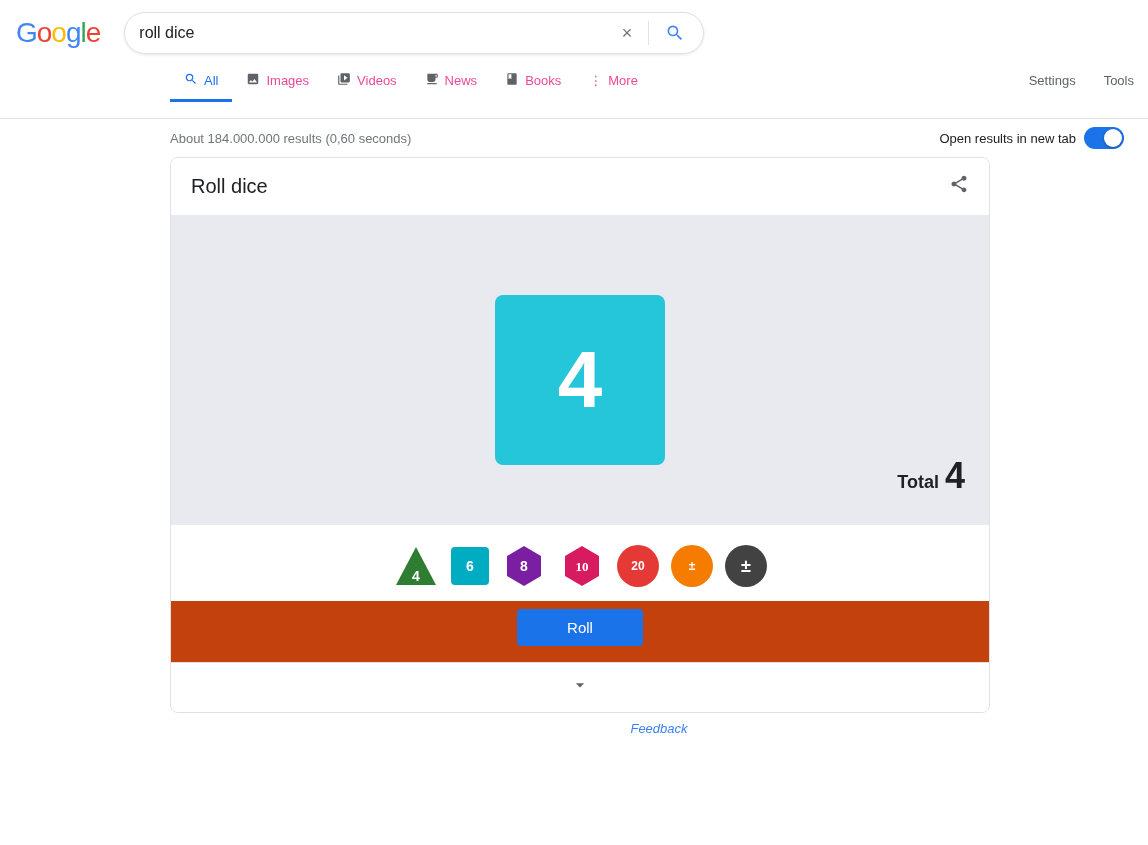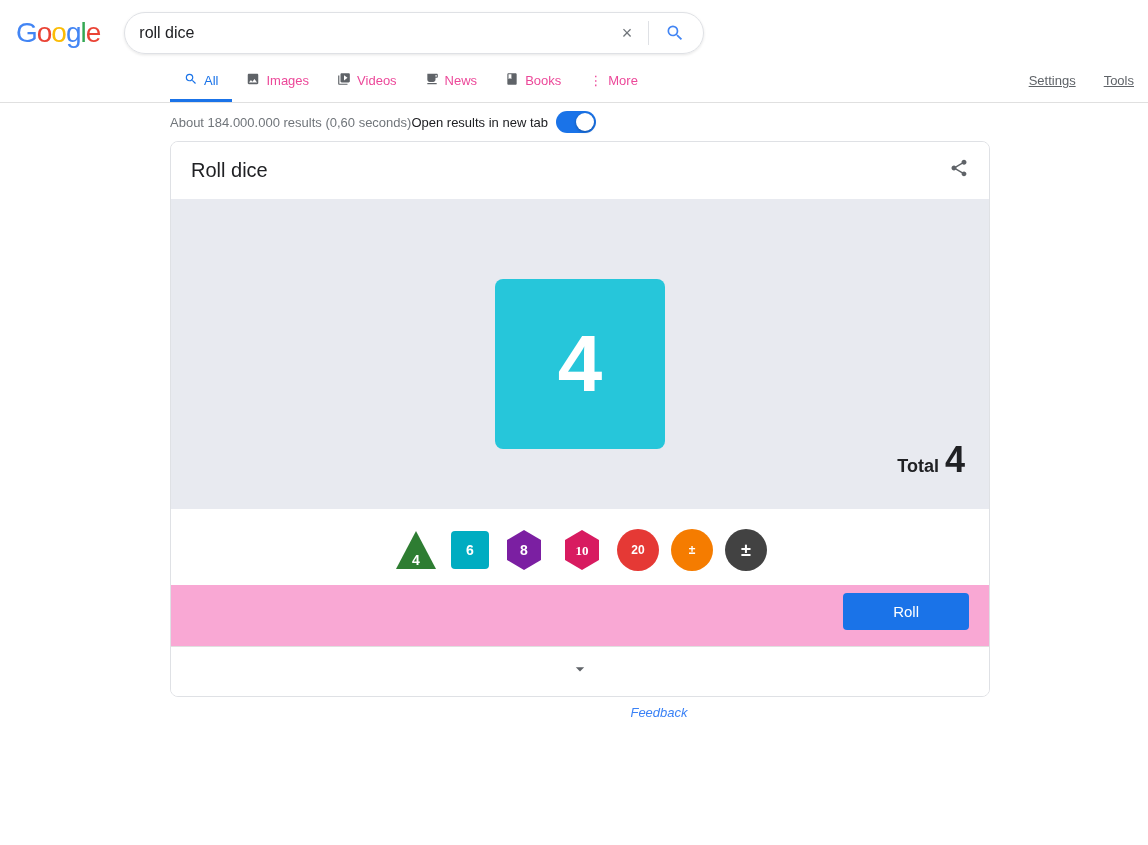--- a/index.html
+++ b/index.html
@@ -76,21 +76,21 @@
       font-size: 20px;
       display: flex;
       align-items: center;
       padding: 0 4px;
     }
 
     
     .nav-tabs {
       display: flex;
       align-items: center;
-      padding: 0 0 0 170px;
+      padding: 0 0 16px 170px;
       border-bottom: 1px solid #e0e0e0;
       margin-top: 8px;
     }
     .nav-tab {
       display: flex;
       align-items: center;
       gap: 6px;
       padding: 10px 14px;
       font-size: 13px;
       color: #ec4899;
@@ -103,27 +103,26 @@
       color: #1a73e8;
       border-bottom: 3px solid #1a73e8;
     }
     .nav-right {
       margin-left: auto;
       display: flex;
       gap: 0;
     }
     .nav-right .nav-tab {
       color: #5f6368;
-      text-decoration: underline;
     }
 
     
     .results-info {
       display: flex;
-      justify-content: flex-start;
+      justify-content: space-between;
       align-items: center;
       padding: 8px 0 8px 170px;
       padding-right: 24px;
       font-size: 13px;
       color: #70757a;
     }
     .open-new-tab {
       display: flex;
       align-items: center;
       gap: 8px;
@@ -255,23 +254,23 @@
       justify-content: center;
       cursor: pointer;
       font-size: 12px;
       font-weight: bold;
       color: white;
     }
 
     
     .roll-btn-row {
       display: flex;
-      justify-content: flex-end;
+      justify-content: center;
       padding: 8px 20px 16px;
-      background: #f9a8d4;
+      background: #c2410c;
     }
     .roll-button {
       background: #1a73e8;
       color: white;
       border: none;
       border-radius: 4px;
       padding: 10px 50px;
       font-size: 15px;
       cursor: pointer;
       font-weight: 500;

